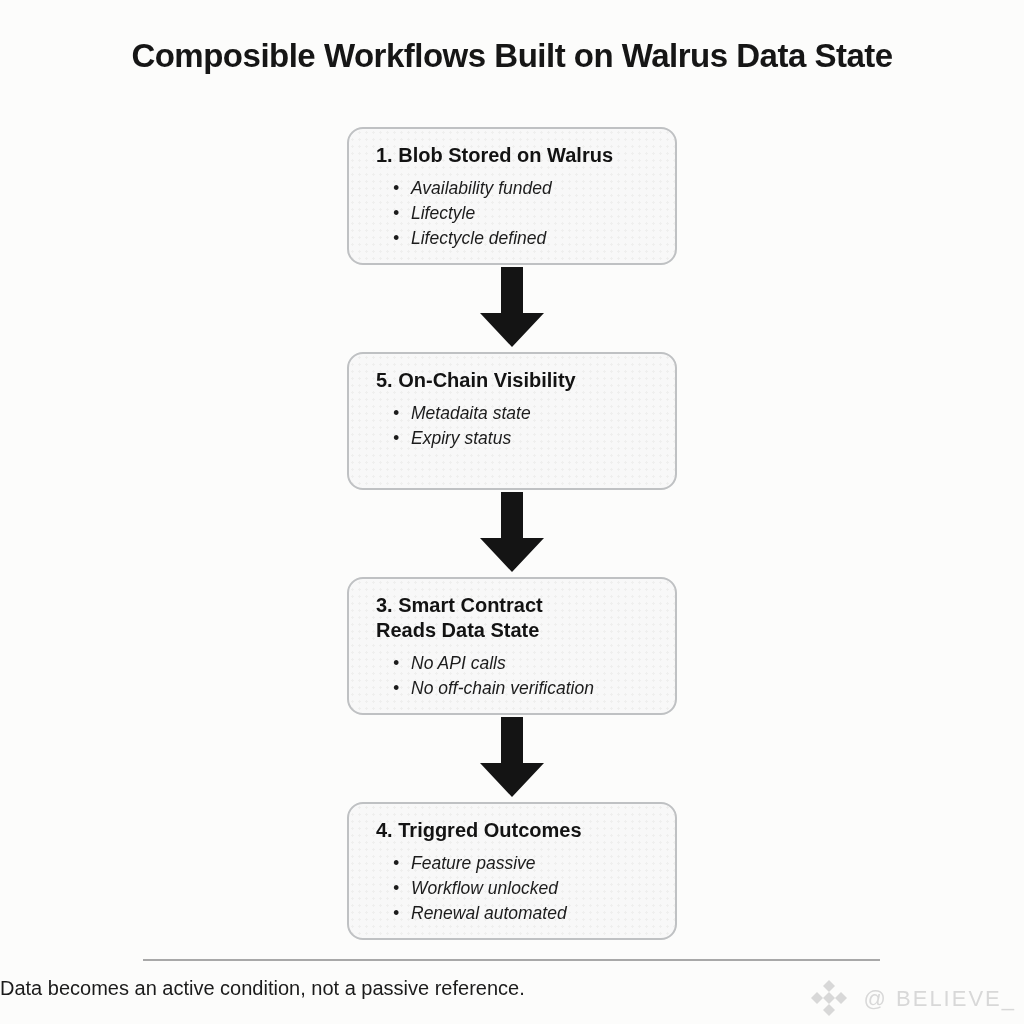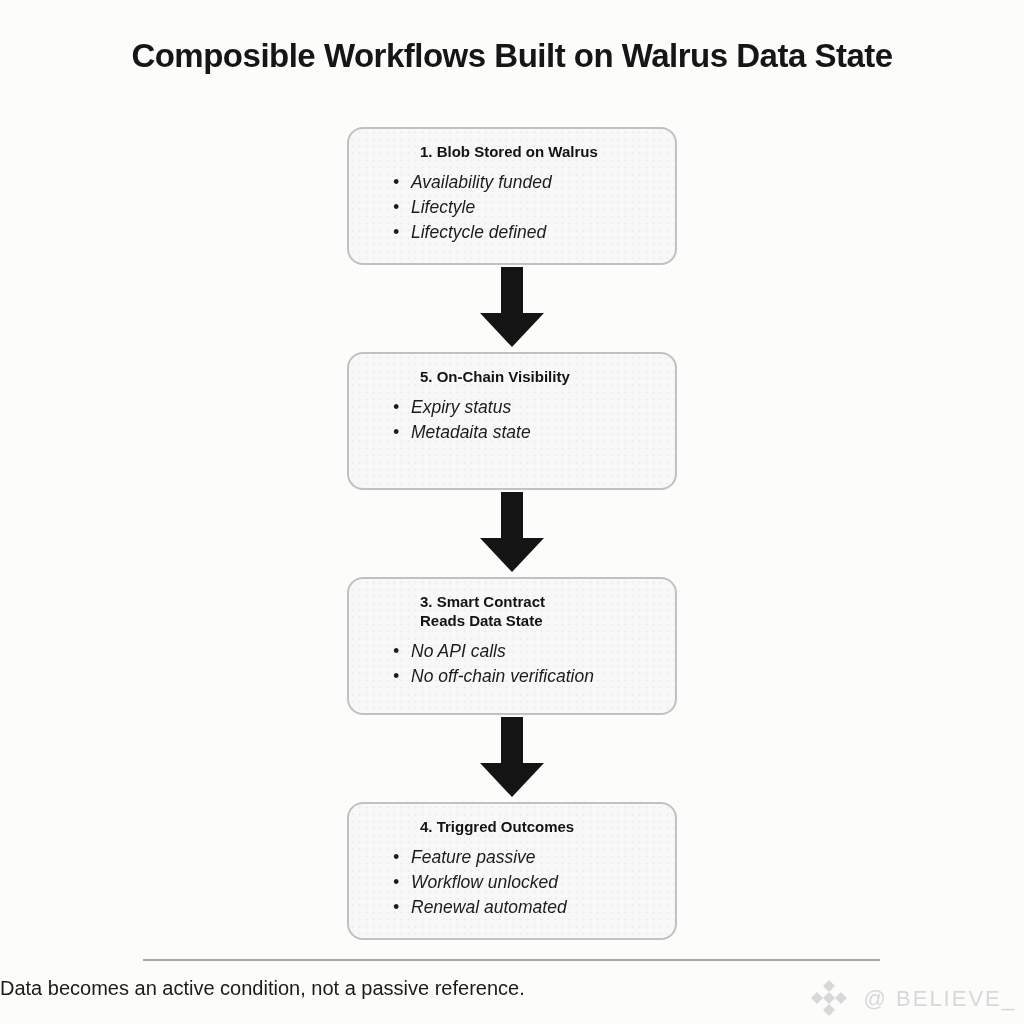--- a/index.html
+++ b/index.html
@@ -50,26 +50,25 @@
     width:330px;
     min-height:138px;
     background-color:var(--box-fill);
     background-image:radial-gradient(#efefee 1px, transparent 1.2px);
     background-size:7px 7px;
     border:2px solid var(--box-border);
     border-radius:16px;
     padding:14px 16px 12px 27px;
   }
   .box-heading{
-    font-size:15px;
+    font-size:20px;
     line-height:1.25;
     font-weight:700;
     color:#131313;
     white-space:pre-line;
-    margin-left:44px;
   }
   .bullets{
     list-style:none;
     margin:8px 0 0 0;
     padding:0 0 0 17px;
   }
   .bullets li{
     position:relative;
     font-size:17.5px;
     line-height:25px;
@@ -143,22 +142,22 @@
       </ul>
     </div>
 
     <svg class="arrow" viewBox="0 0 66 80" aria-hidden="true">
       <polygon points="22,0 44,0 44,46 65,46 33,80 1,46 22,46"></polygon>
     </svg>
 
     <div class="box">
       <div class="box-heading">5. On-Chain Visibility</div>
       <ul class="bullets">
+        <li>Metadaita state</li>
         <li>Expiry status</li>
-        <li>Metadaita state</li>
       </ul>
     </div>
 
     <svg class="arrow" viewBox="0 0 66 80" aria-hidden="true">
       <polygon points="22,0 44,0 44,46 65,46 33,80 1,46 22,46"></polygon>
     </svg>
 
     <div class="box">
       <div class="box-heading">3. Smart Contract
 Reads Data State</div>

